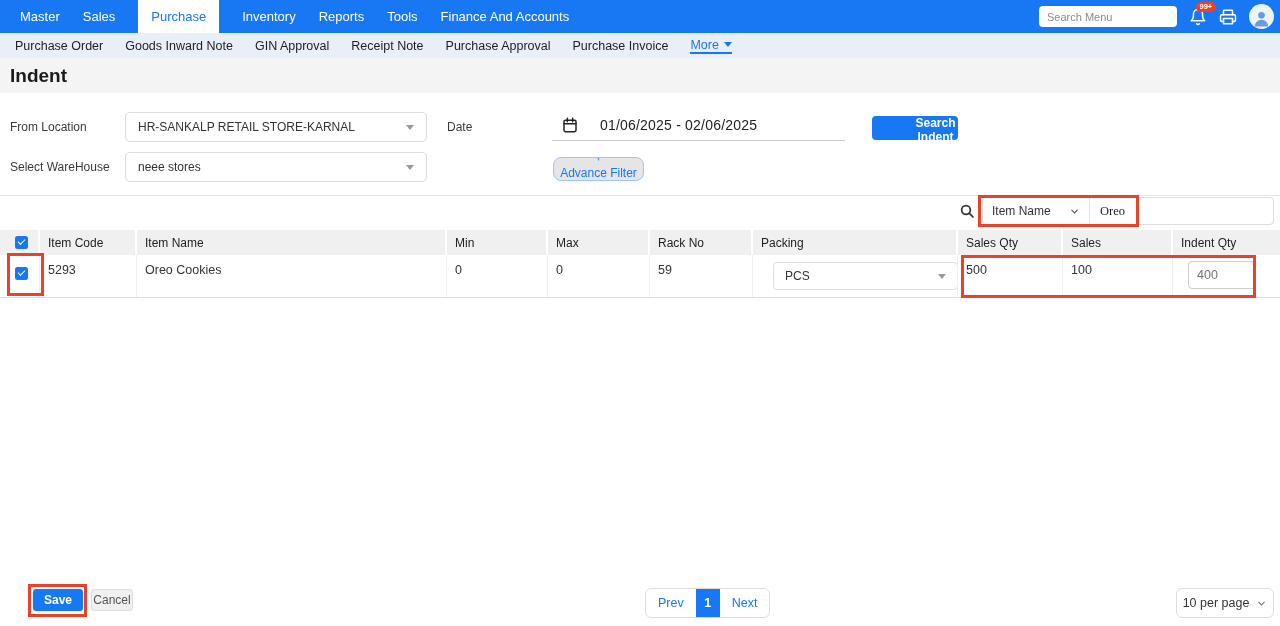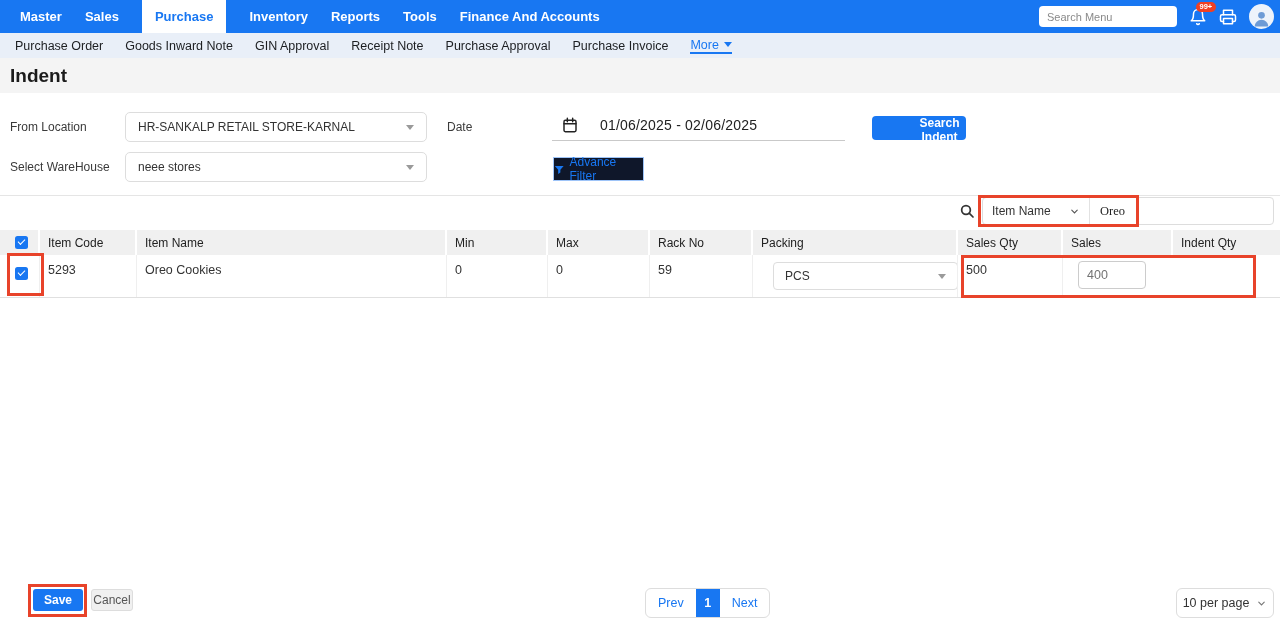--- a/index.html
+++ b/index.html
@@ -2,21 +2,21 @@
 <html><head>
 <meta charset="utf-8">
 <style>
   * { box-sizing: border-box; margin: 0; padding: 0; }
   body { font-family: "Liberation Sans", "DejaVu Sans", sans-serif; background: #fff; }
   .screen { position: relative; width: 1280px; height: 626px; background: #fff; overflow: hidden; }
 
   
   .topbar { position: absolute; left: 0; top: 0; width: 1280px; height: 33px; background: #1877f2; display: flex; align-items: center; }
   .topnav { display: flex; align-items: center; gap: 23px; padding-left: 20px; }
-  .topnav-item { color: #fff; font-size: 13px; font-weight: bold; cursor: pointer; white-space: nowrap; }
+  .topnav-item { color: #fff; font-size: 13px; font-weight: normal; cursor: pointer; white-space: nowrap; }
   .topnav-item.active { background: #fff; color: #1877f2; border-radius: 6px; padding: 20px 13px; }
   .topbar-right { position: absolute; right: 6px; top: 0; height: 33px; display: flex; align-items: center; gap: 12px; }
   .search-menu { width: 138px; height: 21px; border: none; border-radius: 4px; font-size: 11px; padding: 0 8px; color: #333; font-family: inherit; }
   .search-menu::placeholder { color: #8a8a8a; }
   .icon-btn { position: relative; width: 18px; height: 18px; cursor: pointer; }
   .icon-btn svg { width: 18px; height: 18px; display: block; }
   .badge { position: absolute; top: -6px; left: 7px; background: #ef4023; color: #fff; font-size: 7.5px; font-weight: bold; border-radius: 8px; padding: 1.5px 3.5px; line-height: 1; }
   .avatar { width: 25px; height: 25px; border-radius: 50%; background: #edf3fb; display: flex; align-items: center; justify-content: center; overflow: hidden; cursor: pointer; }
   .avatar svg { width: 19px; height: 19px; margin-top: 3px; }
 
@@ -31,22 +31,22 @@
   .page-title { font-size: 19px; font-weight: 600; color: #1b1b1b; }
 
   
   .form-label { position: absolute; font-size: 12px; color: #3a3a3a; }
   .select-box { position: absolute; height: 30px; background: #fff; border: 1px solid #ddd; border-radius: 5px; display: flex; align-items: center; justify-content: space-between; padding: 0 12px; font-size: 12px; color: #333; cursor: pointer; }
   .tri { width: 0; height: 0; border-left: 4px solid transparent; border-right: 4px solid transparent; border-top: 5px solid #9a9a9a; }
   .date-field { position: absolute; left: 552px; top: 109px; width: 293px; height: 32px; border-bottom: 1px solid #c9c9c9; display: flex; align-items: center; gap: 22px; padding-left: 10px; cursor: pointer; }
   .date-field svg { width: 16px; height: 16px; }
   .date-text { font-size: 14px; color: #222; letter-spacing: 0.2px; }
   .btn-primary { position: absolute; background: #1877f2; color: #fff; font-size: 12px; font-weight: bold; border: none; border-radius: 4px; cursor: pointer; font-family: inherit; }
-  .btn-search { left: 872px; top: 116px; width: 94px; height: 24px; padding-left: 41px; }
-  .btn-advance { position: absolute; left: 553px; top: 157px; width: 91px; height: 24px; background: #0f172a; border: 1px solid #9ec4f8; border-radius: 0; color: #1877f2; font-size: 12px; display: flex; align-items: center; justify-content: center; gap: 5px; cursor: pointer; font-family: inherit; }
+  .btn-search { left: 872px; top: 116px; width: 86px; height: 24px; padding-left: 41px; }
+  .btn-advance { position: absolute; left: 553px; top: 157px; width: 91px; height: 24px; background: #e5e5e5; border: 1px solid #9ec4f8; border-radius: 8px; color: #1877f2; font-size: 12px; display: flex; align-items: center; justify-content: center; gap: 5px; cursor: pointer; font-family: inherit; flex-direction: column; }
   .btn-advance svg { width: 11px; height: 11px; }
   .divider { position: absolute; left: 0; top: 195px; width: 1280px; height: 1px; background: #e5e5e5; }
 
   
   .tbl-search-icon { position: absolute; left: 959px; top: 203px; width: 16px; height: 16px; }
   .search-group { position: absolute; left: 982px; top: 197px; width: 292px; height: 28px; border: 1px solid #ddd; border-radius: 4px; display: flex; align-items: stretch; background: #fff; }
   .search-field-select { width: 107px; display: flex; align-items: center; justify-content: space-between; padding: 0 9px; border-right: 1px solid #e2e2e2; font-size: 12px; color: #333; cursor: pointer; }
   .search-field-select svg { width: 11px; height: 11px; }
   .search-query { flex: 1; border: none; outline: none; font-size: 12.5px; color: #222; padding: 0 10px; font-family: Liberation Serif, serif; background: transparent; }
 
@@ -209,20 +209,21 @@
     <div class="td">0</div>
     <div class="td">0</div>
     <div class="td">59</div>
     <div class="td td-packing">
       <div class="cell-select">
         <span>PCS</span>
         <span class="tri"></span>
       </div>
     </div>
     <div class="td">500</div>
+    <div class="td">100</div>
     <div class="td">
       <input class="qty-input" type="text" value="400" style="">
     </div>
   </div>
 
   <button class="btn-primary btn-save">Save</button>
   <button class="btn-cancel">Cancel</button>
 
   <div class="pagination">
     <div class="page-link">Prev</div>

